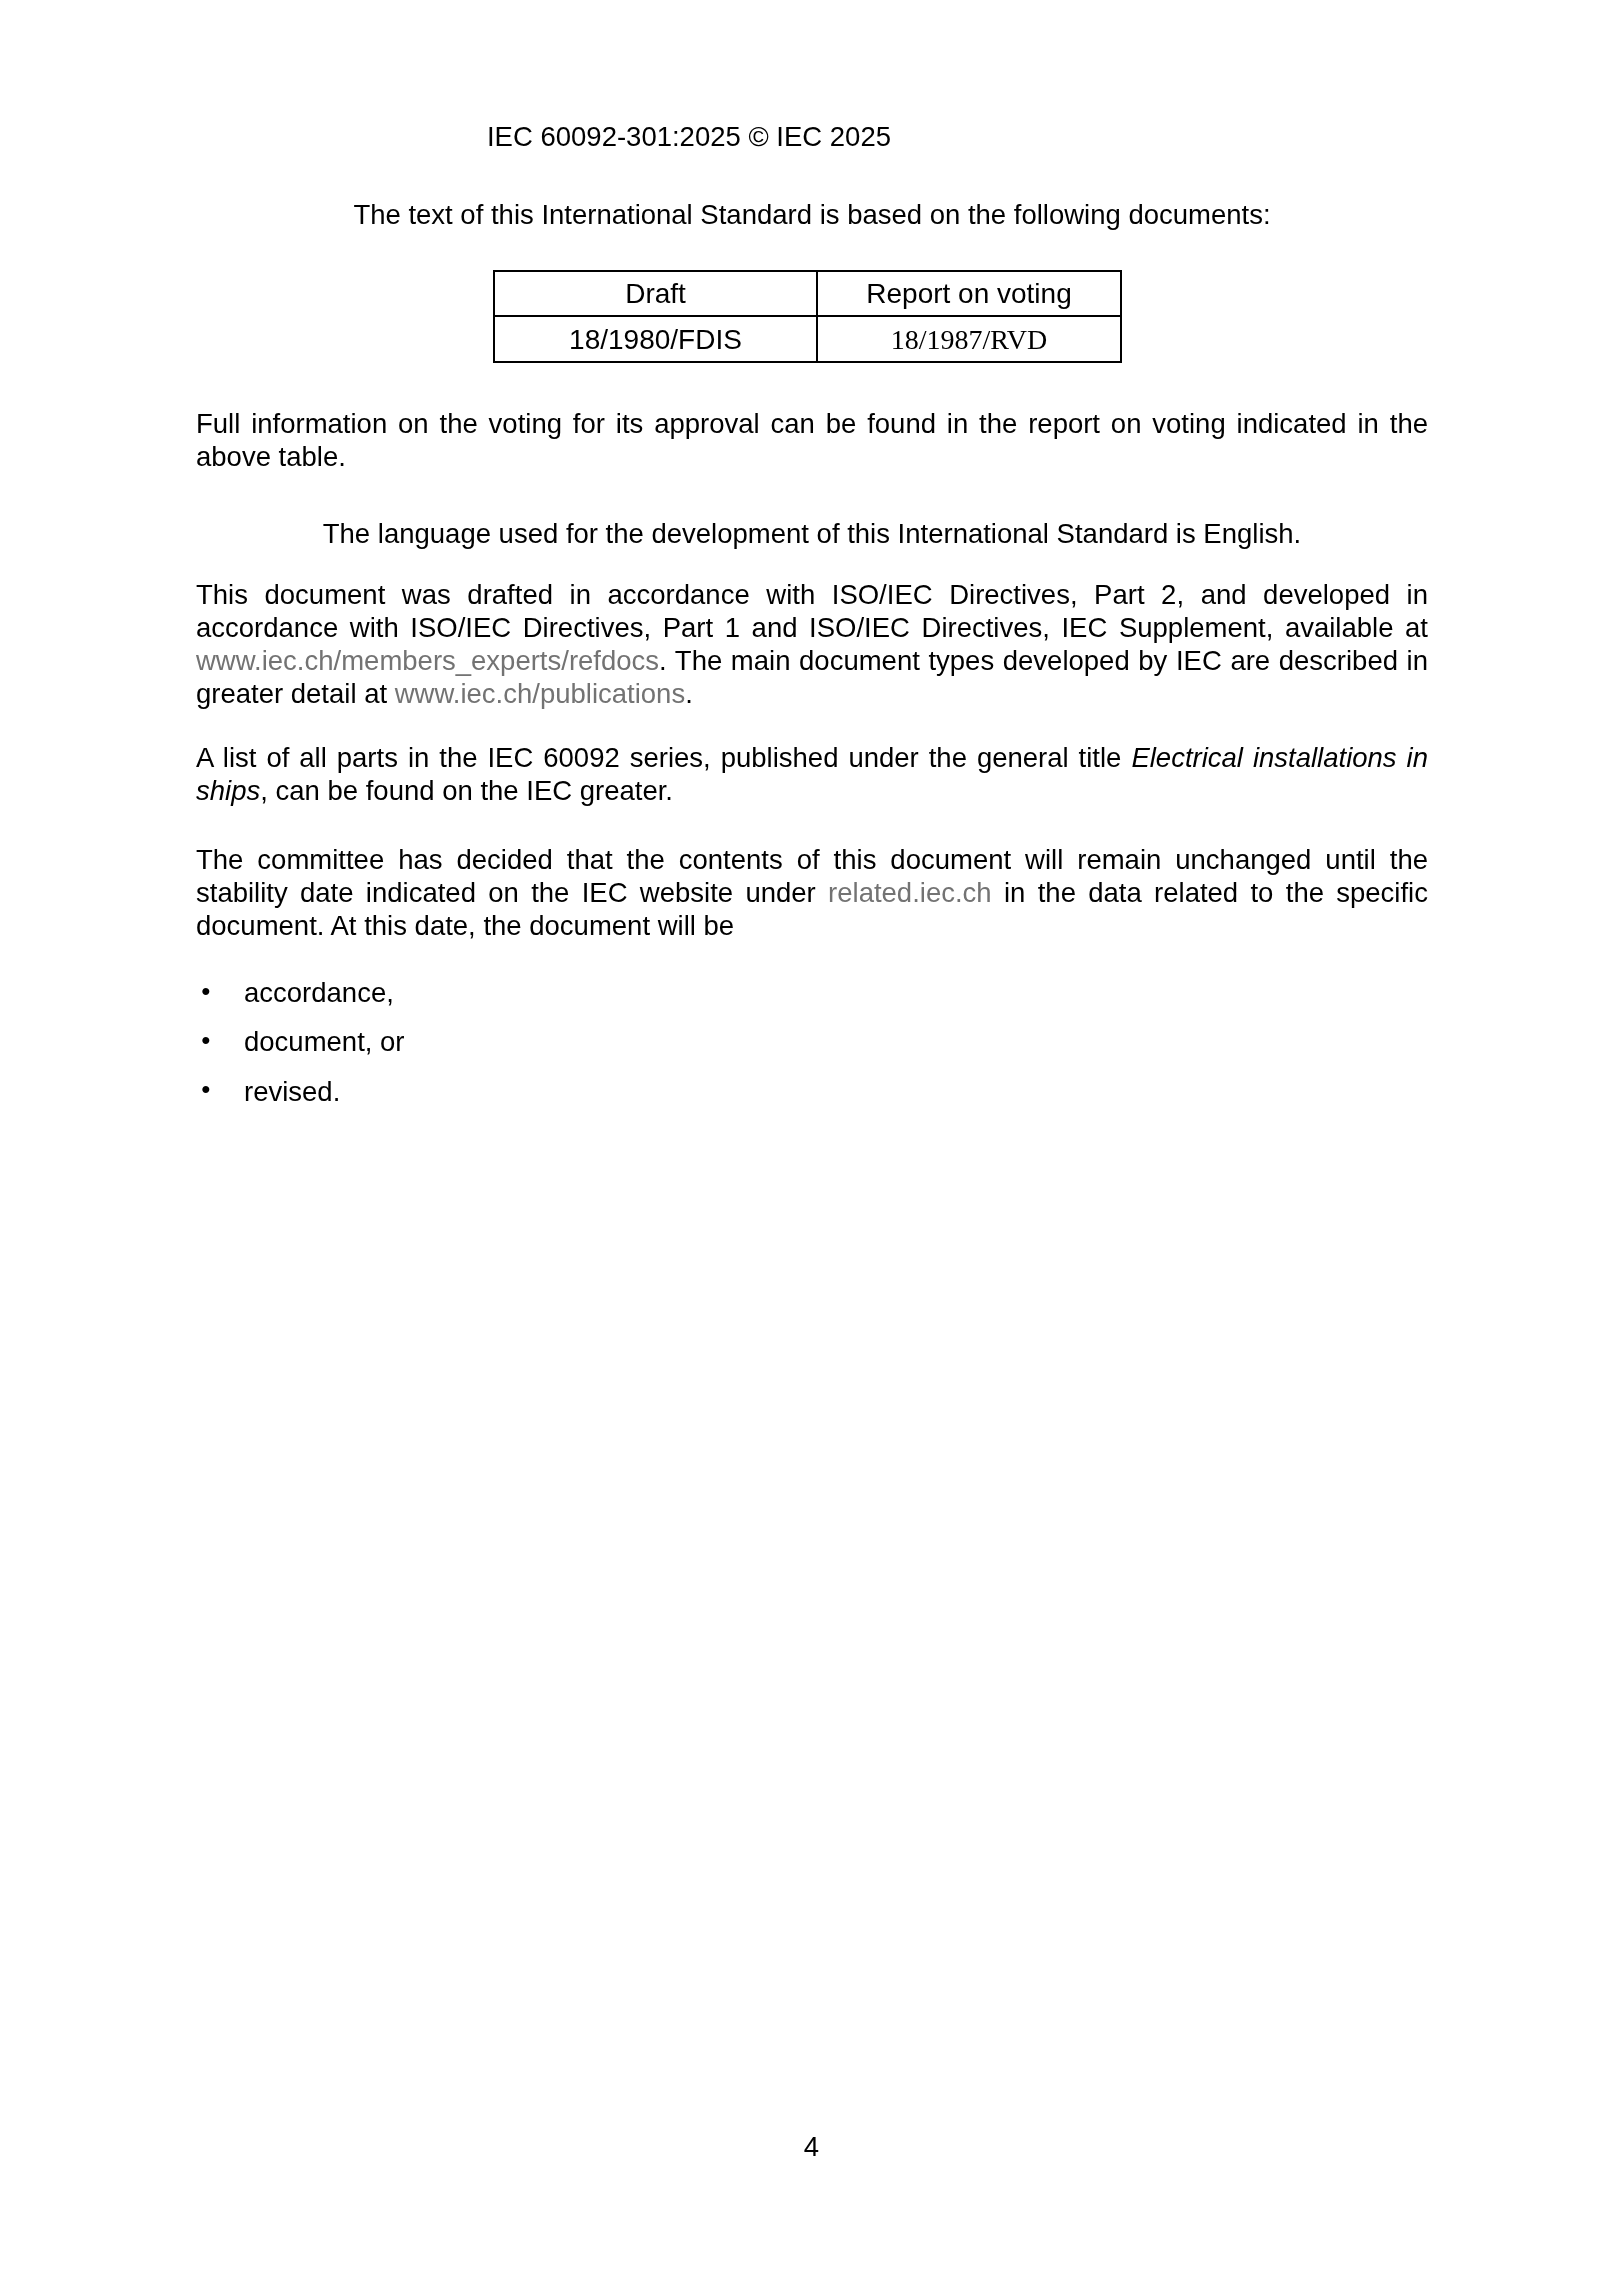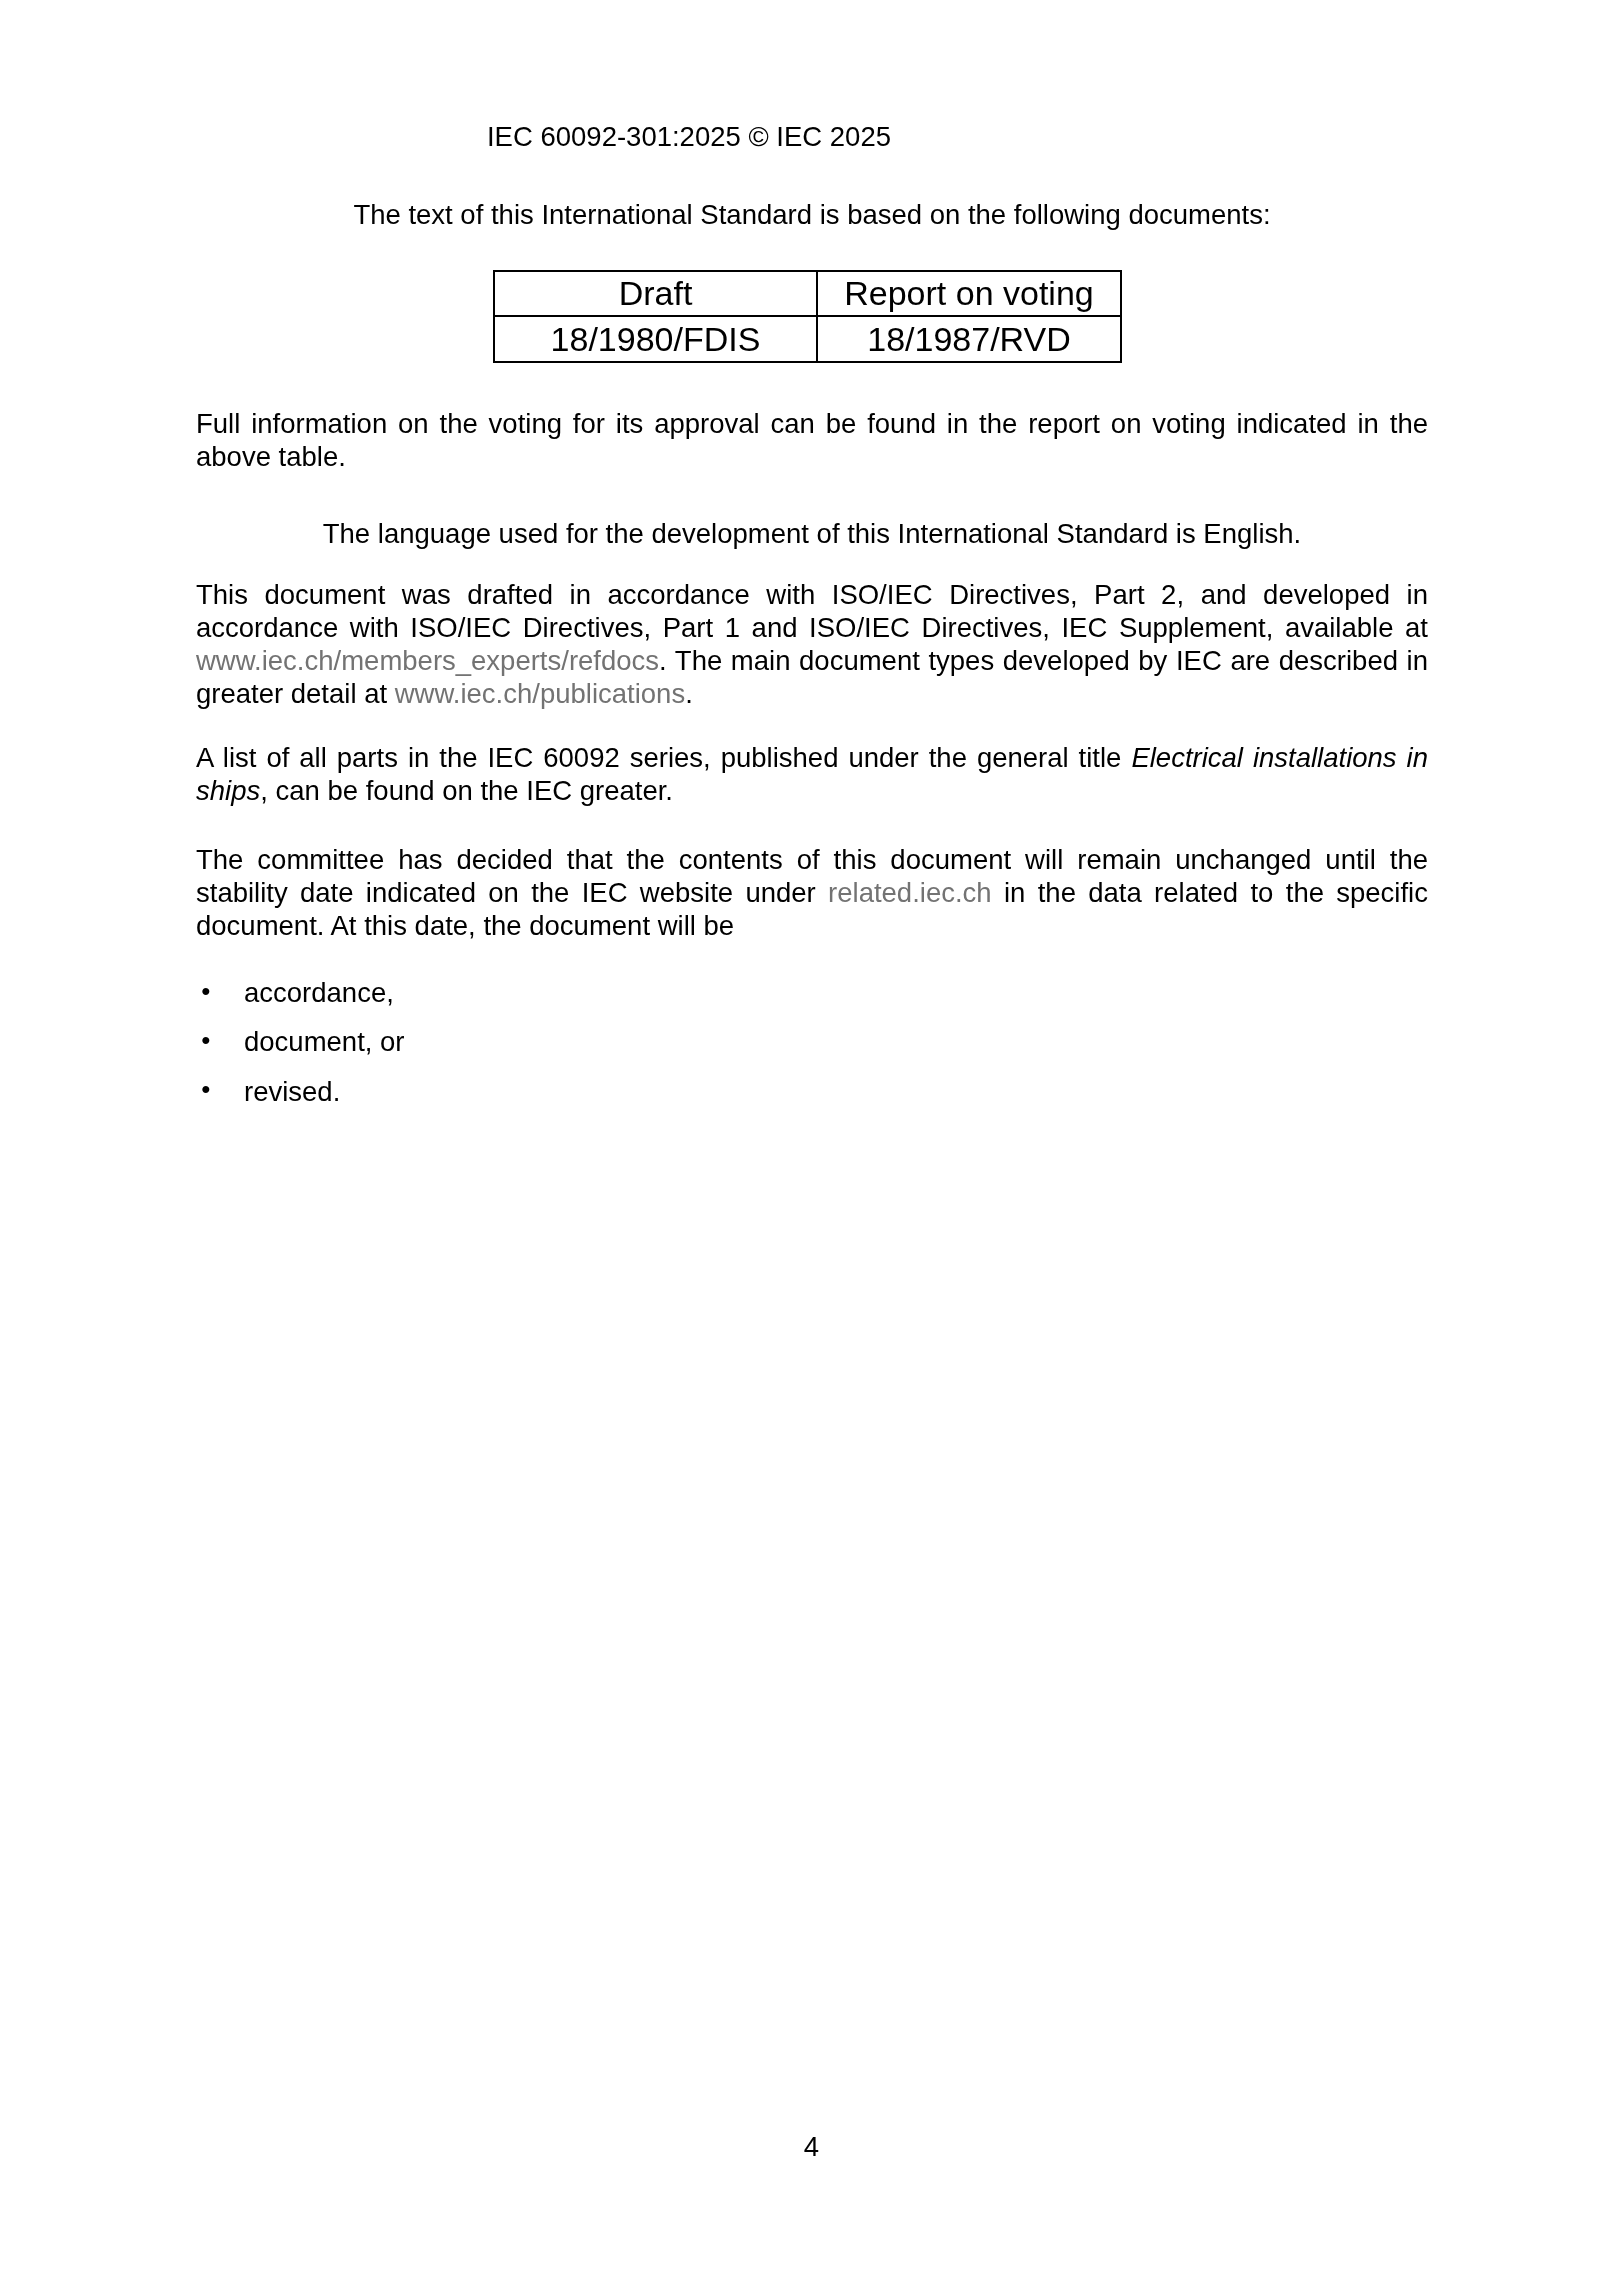--- a/index.html
+++ b/index.html
@@ -40,21 +40,21 @@
   .italic { font-style: italic; }
   table.voting {
     border-collapse: collapse;
     table-layout: fixed;
   }
   table.voting td {
     border: 2px solid #000000;
     text-align: center;
     vertical-align: middle;
     padding: 0;
-    font-size: 34px;
+    font-size: 28px;
     line-height: 33px;
   }
   .bullet-item {
     position: relative;
     padding-left: 48px;
     margin: 0 0 16.4px 0;
     text-align: left;
   }
   .bullet-marker {
     position: absolute;
@@ -86,21 +86,21 @@
 
   <div class="abs tbl-wrap">
     <table class="voting">
       <tbody>
         <tr>
           <td style="width:321px;height:43px;">Draft</td>
           <td style="width:302px;height:43px;">Report on voting</td>
         </tr>
         <tr>
           <td style="height:44px;">18/1980/FDIS</td>
-          <td style="height:44px;">18/1987/RVD</td>
+          <td style="height:44px;font-family:Liberation Serif, serif;">18/1987/RVD</td>
         </tr>
       </tbody>
     </table>
   </div>
 
   <div class="abs content p-language">
     <p class="para-left">The language used for the development of this International Standard is English.</p>
   </div>
 
   <div class="abs content p-voting">

